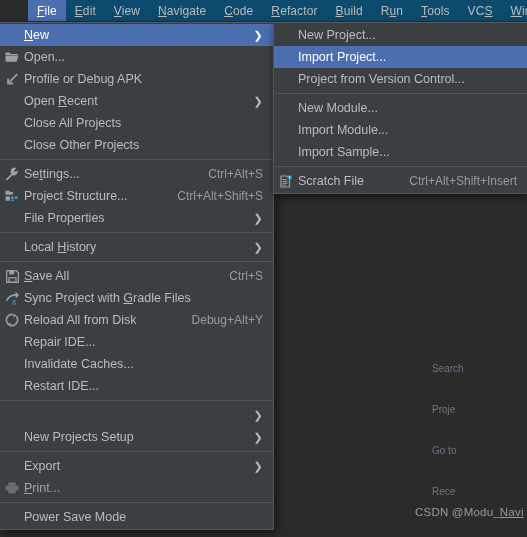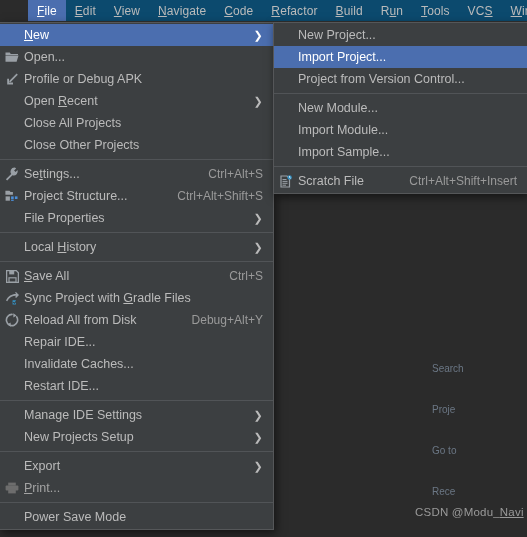--- a/index.html
+++ b/index.html
@@ -322,21 +322,20 @@
         <span class="spacer"></span>
       </div>
       <div class="mi">
         <span class="ico"></span>
         <span class="label">Restart IDE...</span>
         <span class="spacer"></span>
       </div>
       <div class="sep"></div>
       <div class="mi">
         <span class="ico"></span>
-        <span class="label">Manage IDE Settings</span>
         <span class="spacer"></span>
         <span class="arrow">❯</span>
       </div>
       <div class="mi">
         <span class="ico"></span>
         <span class="label">New Projects Setup</span>
         <span class="spacer"></span>
         <span class="arrow">❯</span>
       </div>
       <div class="sep"></div>

